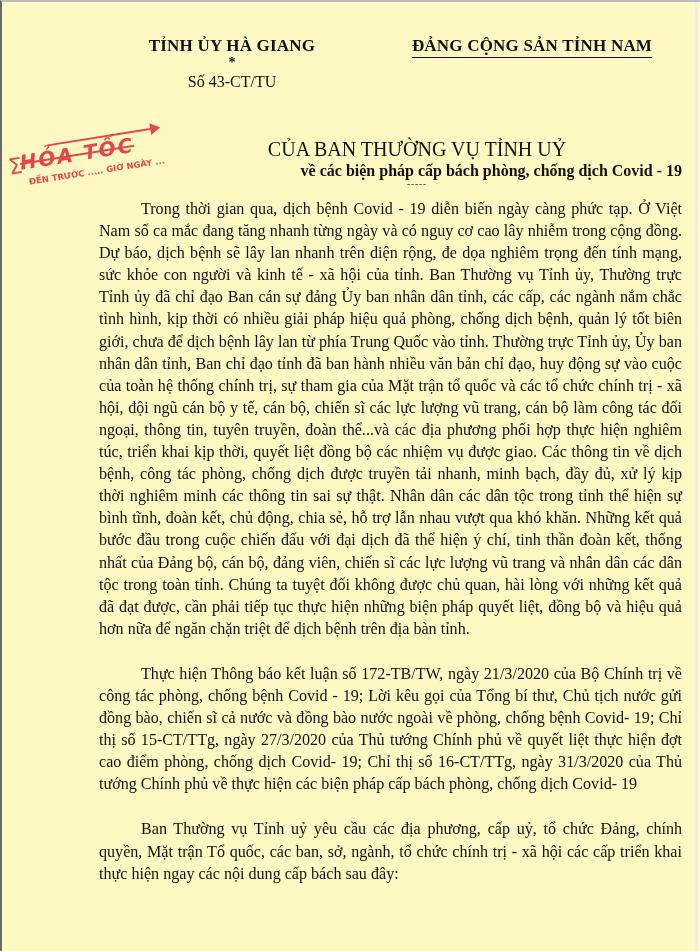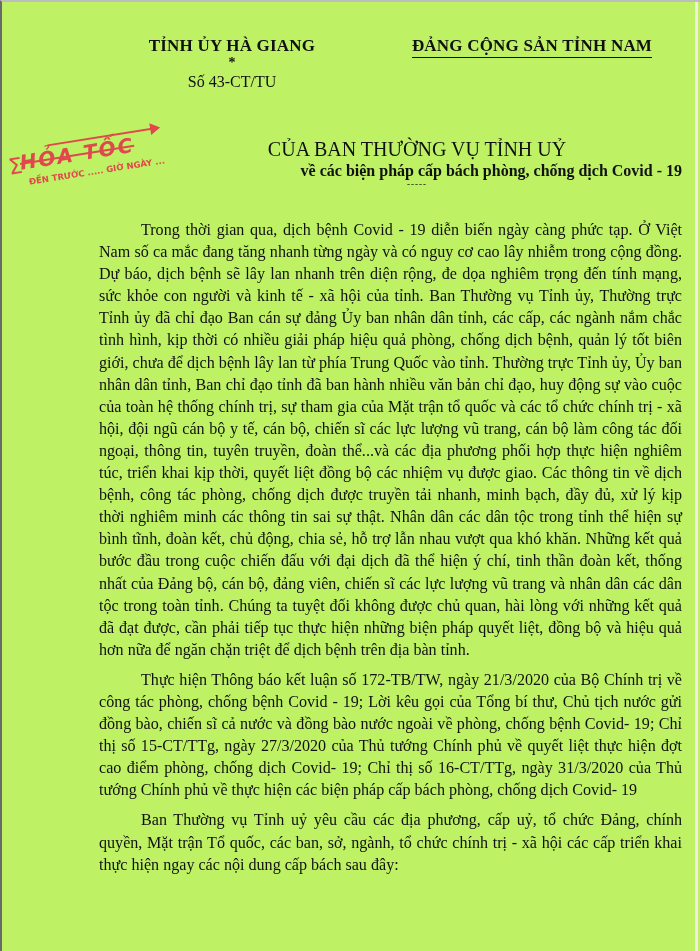--- a/index.html
+++ b/index.html
@@ -5,21 +5,21 @@
   html, body { margin: 0; padding: 0; }
   body {
     width: 700px; height: 951px; overflow: hidden;
     background: #ffffff;
     font-family: "Liberation Serif", "DejaVu Serif", serif;
     color: #111111;
     position: relative;
   }
   .page {
     position: absolute; left: 0; top: 0; width: 700px; height: 951px;
-    background: #bef264;
+    background: #fef9c3;
     border-top: 2px solid #bdbdbd;
     border-left: 2px solid #6a6a6a;
     box-sizing: border-box;
   }
   .right-edge {
     position: absolute; right: 2px; top: 0; width: 3px; height: 951px;
     background: #f1ede4;
   }
   .hdr-left {
     position: absolute; left: 120px; top: 34px; width: 220px; text-align: center;
@@ -58,25 +58,25 @@
     font-size: 8.5px; white-space: nowrap; font-weight: bold;
   }
 
   .title-block { position: absolute; left: 150px; top: 136px; width: 530px; text-align: center; }
   .title-block .t1 { font-weight: bold; font-size: 17px; }
   .title-block .t2 { font-size: 20px; margin-top: 0; }
   .title-block .t3 { font-weight: bold; font-size: 16px; margin-top: 1px; text-align: right; }
   .title-block .t4 { font-weight: bold; font-size: 9px; line-height: 9px; letter-spacing: 1px; margin-top: 0px; }
 
   .body-text {
-    position: absolute; left: 97px; top: 217px; width: 583px;
+    position: absolute; left: 97px; top: 196px; width: 583px;
     font-size: 16.1px; line-height: 22.1px; text-align: justify;
   }
   .body-text p { margin: 0; text-indent: 42px; }
-  .body-text p + p { margin-top: 8px; }
+  .body-text p + p { margin-top: 23px; }
 </style>
 </head>
 <body>
 
 <div class="page">
   <div class="right-edge"></div>
 
   <div class="hdr-left">
     <div class="org">TỈNH ỦY HÀ GIANG</div>
     <div class="star">*</div>

